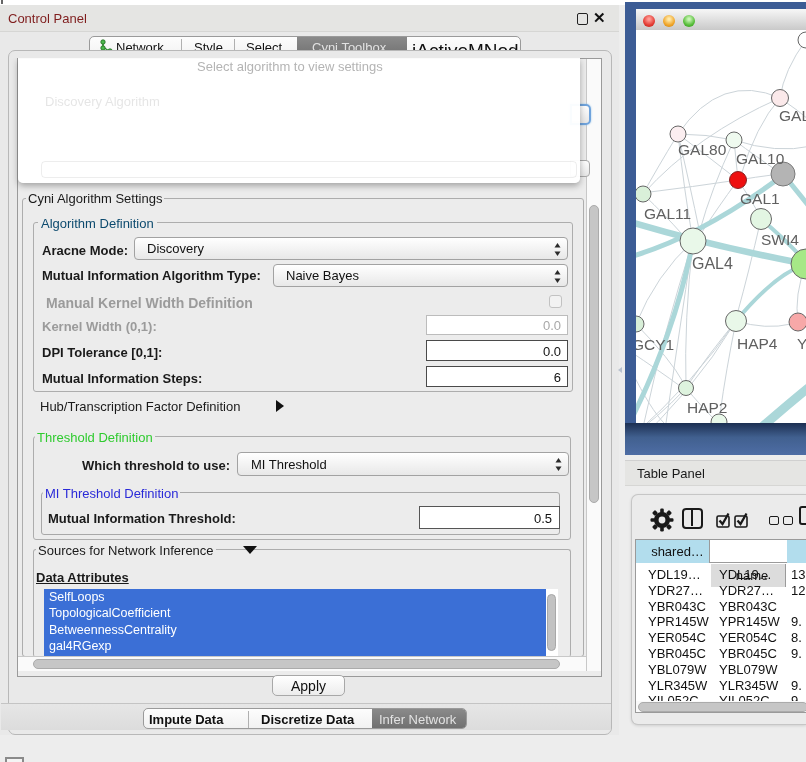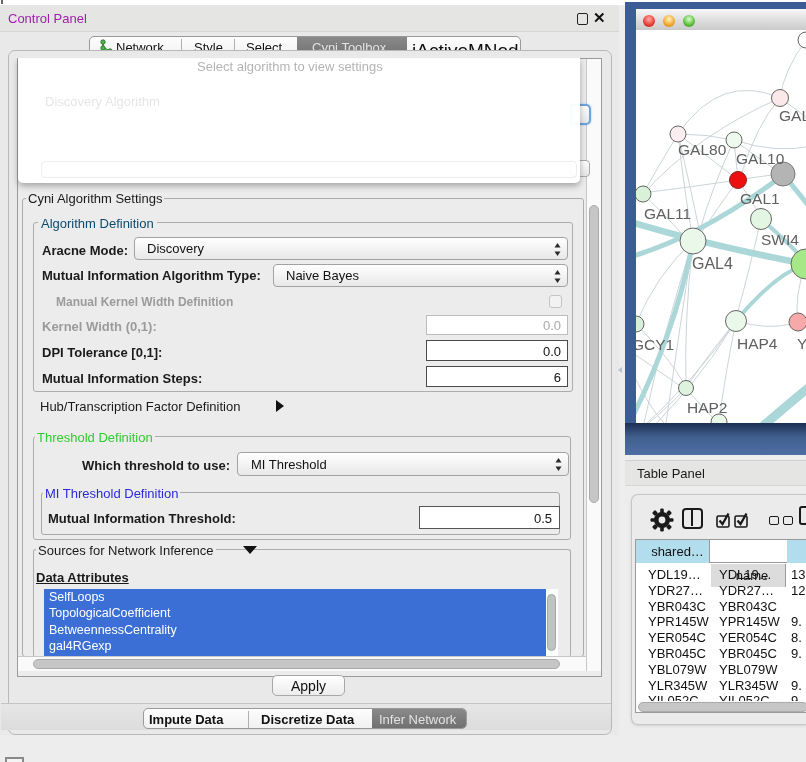--- a/index.html
+++ b/index.html
@@ -10,21 +10,21 @@
 </style>
 </head>
 <body>
 
 <div class="abs" style="left:0;top:0;width:806px;height:5px;background:#ffffff;"></div>
 <div class="abs" style="left:1px;top:0;width:2px;height:4px;background:#666;"></div>
 
 <div class="abs" style="left:0;top:5px;width:619px;height:730px;background:#e9e9e9;">
 
   <div class="abs" style="left:0;top:0;width:619px;height:27px;background:#e5e5e3;border-bottom:1px solid #d6d6d4;">
-    <div class="abs" style="left:8px;top:6px;font-size:13px;color:#a21caf;">Control Panel</div>
+    <div class="abs" style="left:8px;top:6px;font-size:13px;color:#7f1d1d;">Control Panel</div>
     <div class="abs" style="left:577px;top:8px;width:11px;height:12px;border:1.5px solid #222;border-radius:2px;"></div>
     <div class="abs" style="left:593px;top:4px;font-size:15px;font-weight:bold;color:#111;">✕</div>
   </div>
 
   <div class="abs" style="left:89px;top:31px;width:432px;height:22px;border:1px solid #9a9a9a;border-radius:5px 5px 0 0;background:linear-gradient(#fdfdfd,#f1f1f1);overflow:hidden;">
     <div class="abs" style="left:0;top:0;height:22px;width:92px;"></div>
     <svg class="abs" style="left:9px;top:2px;" width="15" height="15" viewBox="0 0 15 15">
       <line x1="4" y1="3" x2="4" y2="12" stroke="#2c8a2c" stroke-width="1.6"></line>
       <line x1="4" y1="8" x2="10" y2="12" stroke="#2c8a2c" stroke-width="1.4"></line>
       <circle cx="4" cy="3" r="2.2" fill="#4db84d" stroke="#1c6a1c" stroke-width="0.8"></circle>
@@ -62,21 +62,21 @@
 
   <div class="abs b" style="left:42px;top:263px;font-size:13px;color:#1a1a1a;">Mutual Information Algorithm Type:</div>
   <div class="abs" style="left:273px;top:259px;width:295px;height:23px;border:1px solid #a2a2a2;border-radius:4px;background:linear-gradient(#ffffff,#e8e8e8);">
     <div class="abs" style="left:12px;top:3px;font-size:13px;color:#111;">Naive Bayes</div>
     <svg class="abs" style="right:6px;top:5px;" width="7" height="13" viewBox="0 0 7 13">
         <path d="M3.5,0 L6.5,4.5 L0.5,4.5 Z" fill="#2a2a2a"></path>
         <path d="M3.5,13 L6.5,8.5 L0.5,8.5 Z" fill="#2a2a2a"></path>
       </svg>
   </div>
 
-  <div class="abs b gray" style="left:56px;top:290px;font-size:12px;">Manual Kernel Width Definition</div>
+  <div class="abs b gray" style="left:46px;top:290px;font-size:14px;">Manual Kernel Width Definition</div>
   <div class="abs" style="left:549px;top:290px;width:13px;height:13px;border:1px solid #c2c2c2;border-radius:3px;background:#f2f2f2;"></div>
 
   <div class="abs b gray" style="left:42px;top:314px;font-size:13px;">Kernel Width (0,1):</div>
   <div class="abs" style="left:426px;top:310px;width:142px;height:20px;border:1px solid #bcbcbc;background:#fff;font-size:13px;color:#a8a8a8;text-align:right;padding:2px 6px 0 0;">0.0</div>
 
   <div class="abs b" style="left:42px;top:340px;font-size:13px;color:#1a1a1a;">DPI Tolerance [0,1]:</div>
   <div class="abs" style="left:426px;top:335px;width:142px;height:21px;border:1px solid #4a4a4a;background:#fff;font-size:13px;color:#111;text-align:right;padding:3px 6px 0 0;">0.0</div>
 
   <div class="abs b" style="left:42px;top:366px;font-size:13px;color:#1a1a1a;">Mutual Information Steps:</div>
   <div class="abs" style="left:426px;top:361px;width:142px;height:21px;border:1px solid #4a4a4a;background:#fff;font-size:13px;color:#111;text-align:right;padding:3px 6px 0 0;">6</div>

